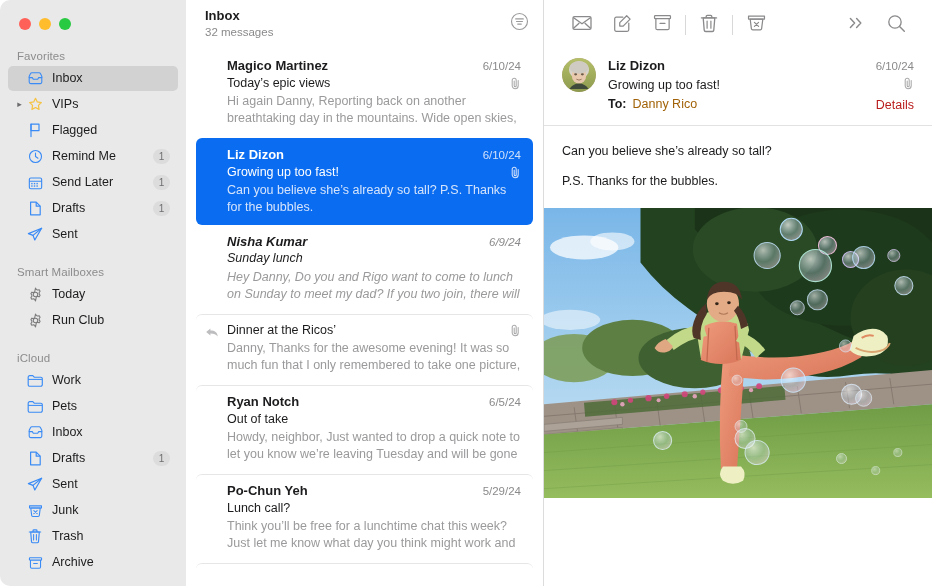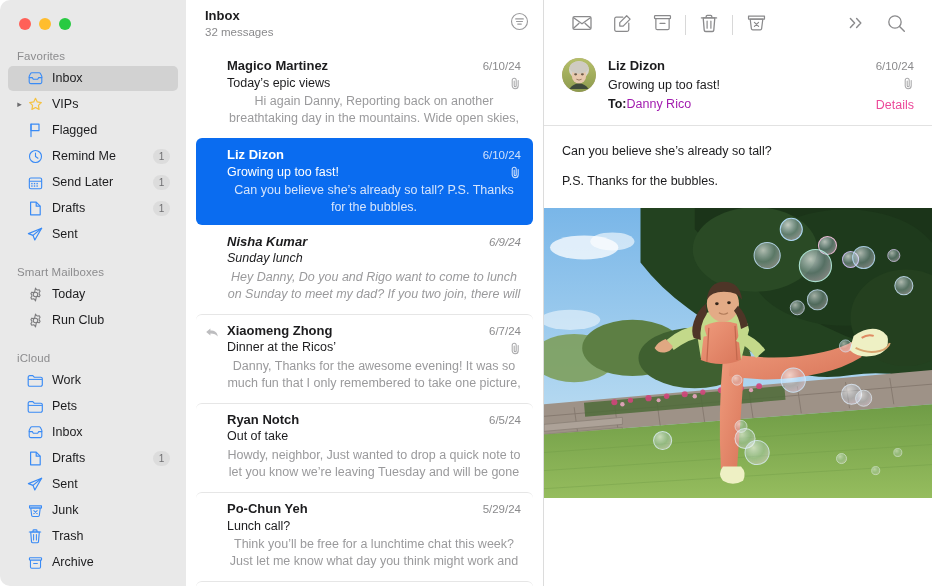--- a/index.html
+++ b/index.html
@@ -150,21 +150,20 @@
     flex: 1 1 auto;
     overflow: hidden;
     padding: 0 10px;
   }
 
   .msg {
     position: relative;
     padding: 7px 12px 9px 31px;
     border-radius: 6px;
     margin-bottom: 0px;
-    text-align: center;
   }
   .msg + .msg { border-top: 1px solid #e6e6e6; }
   .msg.selected {
     background: #0a6cf0;
     border-top-color: transparent !important;
   }
   .msg.selected + .msg { border-top-color: transparent; font-style: italic; }
 
   .msg-row1 {
     display: flex;
@@ -274,22 +273,22 @@
   .hdr-name {
     font-size: 13px;
     font-weight: bold;
     color: #1c1c1e;
     line-height: 1.5;
   }
   .hdr-date { font-size: 11.5px; color: #8a8a8c; }
   .hdr-subject { font-size: 12.5px; color: #1c1c1e; line-height: 1.55; }
   .hdr-to { font-size: 12.5px; line-height: 1.55; }
   .to-label { color: #1c1c1e; font-weight: bold; }
-  .to-value { color: #a21caf; }
-  .details-link { font-size: 12.5px; color: #ec4899; padding-left: 16px; }
+  .to-value { color: #a16207; margin-left: 6px; }
+  .details-link { font-size: 12.5px; color: #b91c1c; padding-left: 16px; }
 
   .mail-body { padding: 16px 18px 0 18px; }
   .body-para {
     font-size: 12.5px;
     color: #1c1c1e;
     line-height: 1.45;
     margin-bottom: 12px;
   }
 
   .photo-wrap {
@@ -591,24 +590,20 @@
         </div>
         <div class="msg-preview">Hey Danny, Do you and Rigo want to come to lunch on Sunday to meet my dad? If you two join, there will be 6 of us total. W…</div>
       </div>
 
       <div class="msg">
         <span class="reply-flag">
           <svg width="14" height="12" viewBox="0 0 14 12">
               <path d="M5.4 1.4L1.2 5l4.2 3.6V6.5c3.6 0 5.8.9 7.4 3-.5-3.9-2.9-5.9-7.4-5.9z" fill="#bdbdbf"></path>
             </svg>
         </span>
-        <div class="msg-row1">
-          <span class="msg-sender">Xiaomeng Zhong</span>
-          <span class="msg-date">6/7/24</span>
-        </div>
         <div class="msg-row2">
           <span class="msg-subject">Dinner at the Ricos’</span>
           <span class="clip">
             <svg width="11" height="13" viewBox="0 0 11 13">
                 <path d="M8.2 3.6v5.2a3 3 0 0 1-6 0V3.2a2 2 0 0 1 4 0v5.5a1 1 0 0 1-2 0V3.9" fill="none" stroke="#a8a8aa" stroke-width="1.05" stroke-linecap="round"></path>
               </svg>
           </span>
         </div>
         <div class="msg-preview">Danny, Thanks for the awesome evening! It was so much fun that I only remembered to take one picture, but at least it’s a…</div>
       </div>

